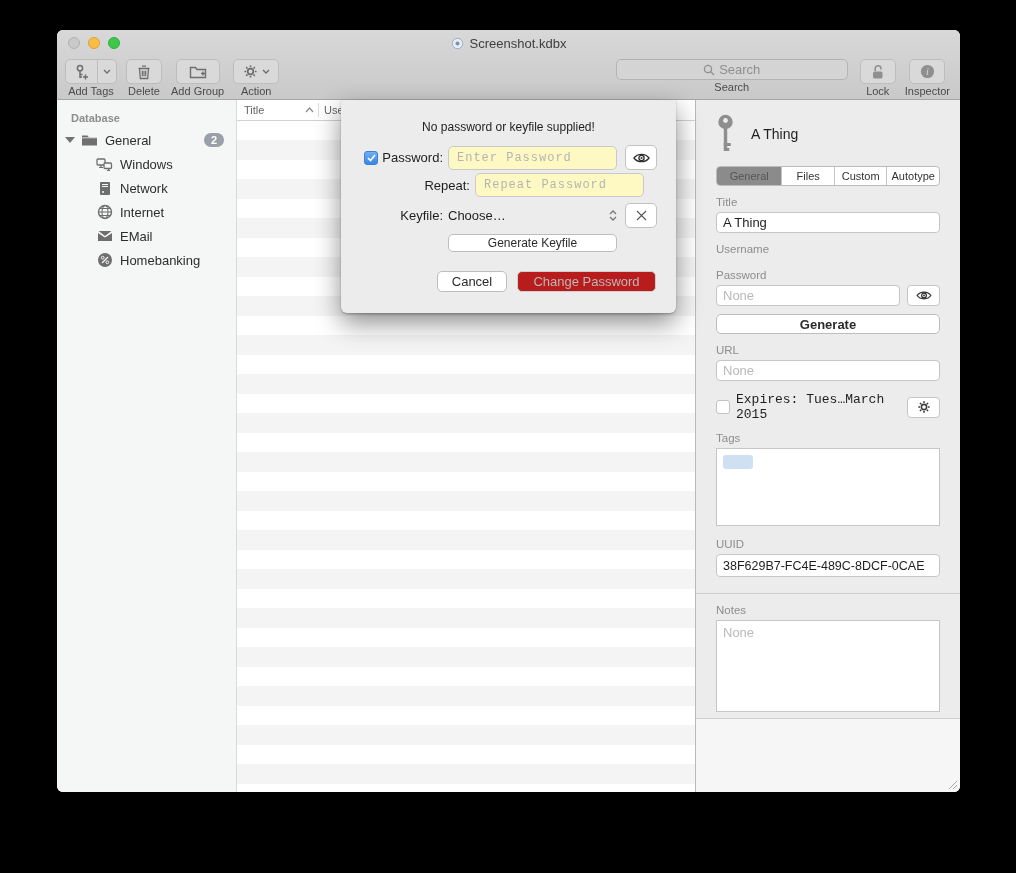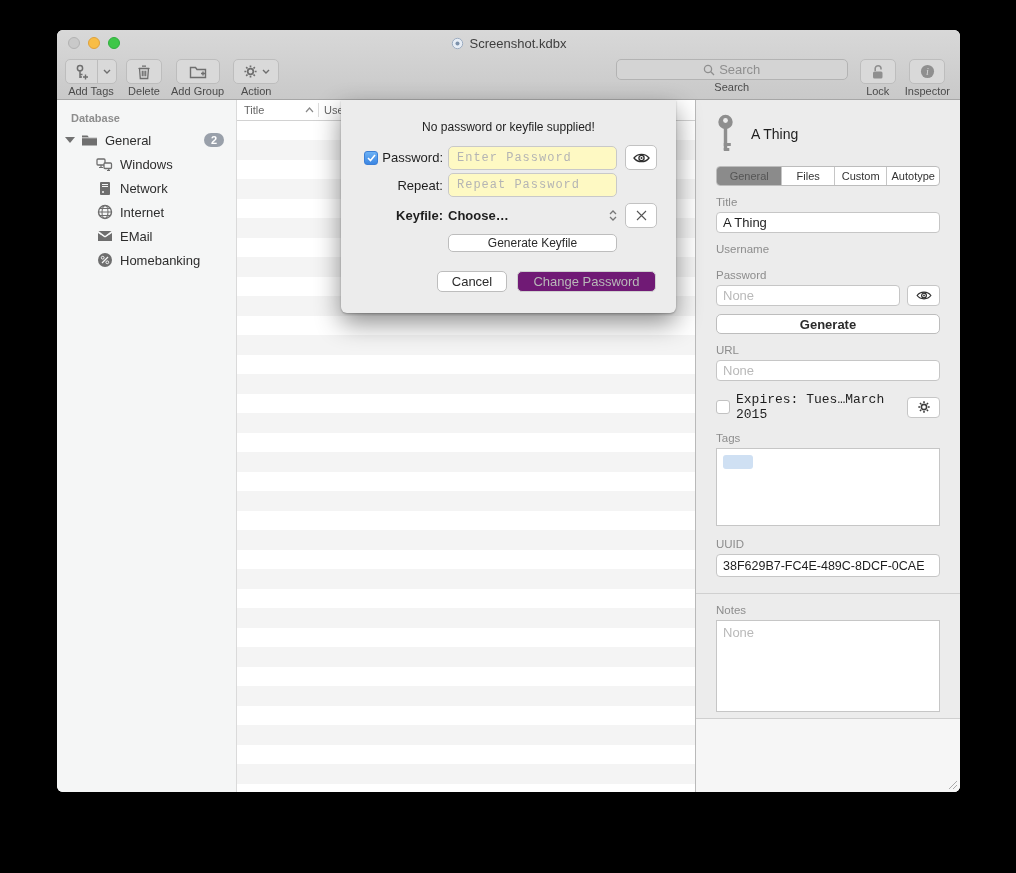--- a/index.html
+++ b/index.html
@@ -73,21 +73,21 @@
   .sh-input { width:169px; height:24px; margin-left:5px; background:#fef9c3; border:1px solid #c9c9c9;
     border-radius:5px; font-family:"Liberation Mono", monospace; font-size:12px; letter-spacing:1px;
     padding:0 8px; color:#222; }
   .sh-input::placeholder { color:#b4b4b4; }
   .icon-btn { height:25px; background:#fff; border:1px solid #c2c2c2; border-radius:5px;
     display:flex; align-items:center; justify-content:center; }
   .popup { width:169px; margin-left:5px; display:flex; align-items:center; font-size:13px; color:#1e1e1e; }
   .stepper { margin-left:auto; display:flex; flex-direction:column; gap:1px; }
   .btn { background:#fff; border:1px solid #bdbdbd; border-radius:5px; font-size:13px; color:#2b2b2b;
     display:flex; align-items:center; justify-content:center; font-family:"Liberation Sans",sans-serif; }
-  .btn.disabled { color:#b8b8b8; border-color:#d0d0d0; background:#701a75; }
+  .btn.disabled { color:#b8b8b8; border-color:#d0d0d0; background:#b91c1c; }
 
   
   .inspector { position:absolute; right:0; top:70px; bottom:0; width:265px;
     background:#ececec; border-left:1px solid #b9b9b9; padding:0 20px; display:flex; flex-direction:column; }
   .entry-head { margin-top:14px; display:flex; align-items:center; gap:16px; height:40px; }
   .entry-title { font-size:14px; color:#1e1e1e; }
   .segmented { margin-top:12px; display:flex; height:20px; border:1px solid #bcbcbc; border-radius:4px;
     overflow:hidden; background:#fff; }
   .segment { flex:1; display:flex; align-items:center; justify-content:center; font-size:11px;
     color:#333; border-left:1px solid #c6c6c6; }
@@ -326,28 +326,28 @@
       <input class="sh-input" type="text" placeholder="Enter Password" style="">
       <div class="icon-btn" style="width:32px; margin-left:8px;">
         <svg width="17" height="12" viewBox="0 0 17 12">
             <path d="M1 6 C4.5 1.2 12.5 1.2 16 6 C12.5 10.8 4.5 10.8 1 6 Z" fill="none" stroke="#2e2e2e" stroke-width="1.3"></path>
             <circle cx="8.5" cy="6" r="2.6" fill="none" stroke="#2e2e2e" stroke-width="1.3"></circle>
             <circle cx="8.5" cy="6" r="1" fill="#2e2e2e"></circle>
           </svg>
       </div>
     </div>
 
-    <div class="sh-row" style="top:73px; right:0;">
+    <div class="sh-row" style="top:73px; right:0;padding-left:27px;">
       <div class="lab-col">
         <span class="sh-label">Repeat:</span>
       </div>
       <input class="sh-input" type="text" placeholder="Repeat Password" style="">
     </div>
 
-    <div class="sh-row" style="top:103px; right:16px;font-weight:bold;">
+    <div class="sh-row" style="top:103px; right:16px;">
       <div class="lab-col">
         <span class="sh-label">Keyfile:</span>
       </div>
       <div class="popup">
         <span>Choose…</span>
         <span class="stepper">
           <svg width="8" height="5" viewBox="0 0 8 5">
               <path d="M1 4 L4 1 L7 4" stroke="#777" stroke-width="1.3" fill="none"></path>
             </svg>
           <svg width="8" height="5" viewBox="0 0 8 5">

